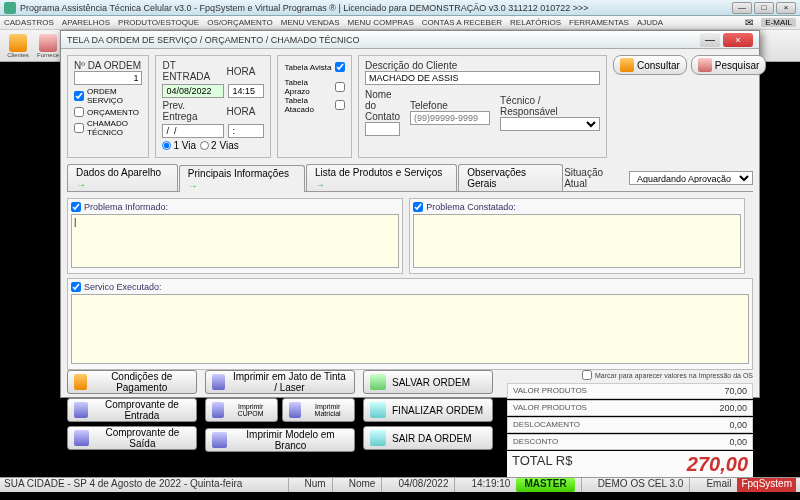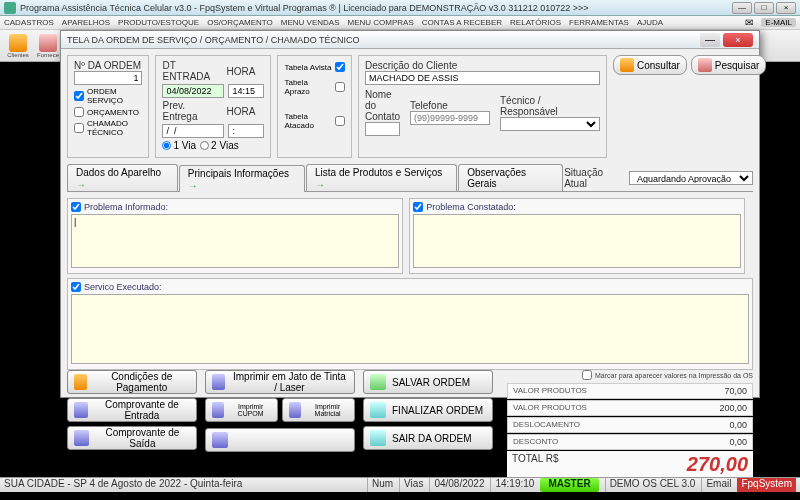--- a/index.html
+++ b/index.html
@@ -67,24 +67,24 @@
 .bigbtn{background:linear-gradient(#fefefe,#dcdcdc);border:1px solid #888;border-radius:3px;padding:4px 6px;font-size:8px;display:flex;align-items:center;gap:6px;height:24px;width:130px;cursor:pointer}
 .bigbtn .bico{width:16px;height:16px;border-radius:2px}
 .totals{flex:1;margin-left:6px}
 .marcar{display:flex;align-items:center;gap:3px;margin-bottom:3px;justify-content:flex-end}
 .marcar input{width:10px;height:10px}
 .marcar label{font-size:7px;color:#444}
 .trow{display:flex;justify-content:space-between;border:1px solid #ccc;padding:2px 5px;margin-bottom:1px;background:#fafafa}
 .trow .tl{font-size:8px;color:#555}
 .trow .tv{font-size:9px;color:#333;text-align:right}
 .trow.total{border:none}
-.trow.total .tl{font-size:10px;color:#333}
+.trow.total .tl{font-size:13px;color:#333}
 .trow.total .tv{font-size:20px;color:#c33;font-style:italic;font-weight:bold}
 .statusbar{position:absolute;bottom:8px;left:0;right:0;height:15px;background:linear-gradient(#f0f0f0,#d8d8d8);border-top:1px solid #999;display:flex;padding:0 4px;gap:6px;font-size:8px;color:#333}
-.statusbar .seg{border-left:1px solid #aaa;padding-left:4px}
+.statusbar .seg{border-left:1px solid #aaa;padding-left:16px}
 .statusbar .fill{flex:1}
 .sb-green{background:linear-gradient(#8f4,#4c0);padding:0 8px;border-radius:2px;color:#030;font-weight:bold}
 .sb-red{background:#c33;color:#fff;padding:0 4px}
 .radio{display:flex;align-items:center;gap:2px}
 .radio input{width:9px;height:9px}
 </style>
 </head>
 <body>
 
 <div class="titlebar">
@@ -235,21 +235,21 @@
       </div>
       <div class="group g3">
         <div class="chk" style="justify-content:space-between">
             <label>Tabela Avista</label>
             <input type="checkbox" checked="" style="">
           </div>
         <div class="chk" style="justify-content:space-between;margin-top:6px">
             <label>Tabela Aprazo</label>
             <input type="checkbox" style="">
           </div>
-        <div class="chk" style="justify-content:space-between;margin-top:16px">
+        <div class="chk" style="justify-content:space-between;margin-top:0">
             <label>Tabela Atacado</label>
             <input type="checkbox" style="">
           </div>
       </div>
       <div class="group g4">
         <span class="lbl">Descrição do Cliente</span>
         <input class="inp" value="MACHADO DE ASSIS" style="">
         <div class="row" style="margin-top:4px;gap:10px">
           <div style="flex:1"><span class="lbl">Nome do Contato</span><input class="inp" style=""></div>
           <div style="width:80px"><span class="lbl">Telefone</span><input class="inp" placeholder="(99)99999-9999" style=""></div>
@@ -330,20 +330,21 @@
               <span class="bico i4"></span>
               <span style="font-size:7px">Imprimir CUPOM</span>
             </button>
           <button class="bigbtn" style="width:73px">
               <span class="bico i4"></span>
               <span style="font-size:7px">Imprimir Matricial</span>
             </button>
         </div>
         <button class="bigbtn" style="width:150px">
             <span class="bico i4"></span>
+            <span>Imprimir Modelo em Branco</span>
           </button>
       </div>
       <div class="btncol">
         <button class="bigbtn">
             <span class="bico i3"></span>
             <span>SALVAR ORDEM</span>
           </button>
         <button class="bigbtn">
             <span class="bico i6"></span>
             <span>FINALIZAR ORDEM</span>
@@ -380,20 +381,20 @@
           </div>
       </div>
     </div>
   </div>
 </div>
 
 <div class="statusbar">
   <span>SUA CIDADE - SP  4 de Agosto de 2022 - Quinta-feira</span>
   <span class="fill"></span>
   <span class="seg">Num</span>
-  <span class="seg">Vias</span>
+  <span class="seg">Nome</span>
   <span class="seg">04/08/2022</span>
   <span class="seg">14:19:10</span>
   <span class="sb-green">MASTER</span>
   <span class="seg">DEMO OS CEL 3.0</span>
   <span class="seg">Email</span>
   <span class="sb-red">FpqSystem</span>
 </div>
 
 </body></html>

